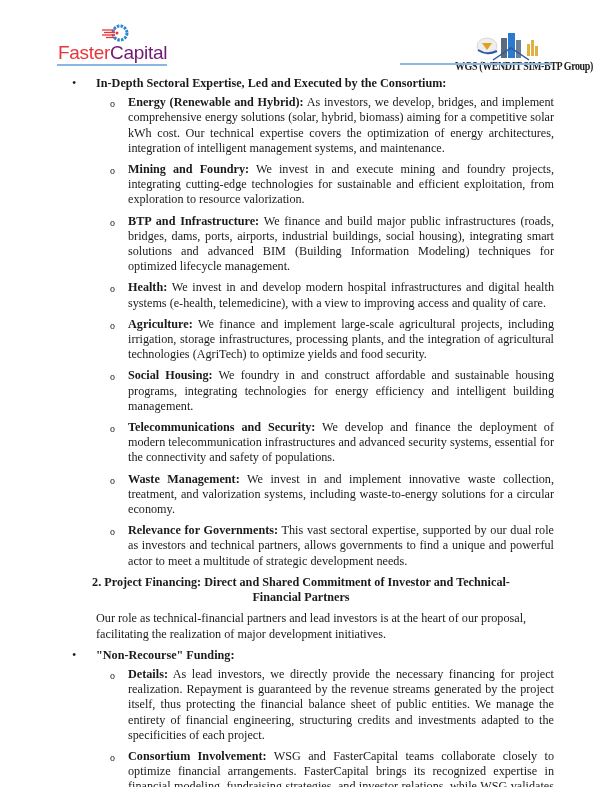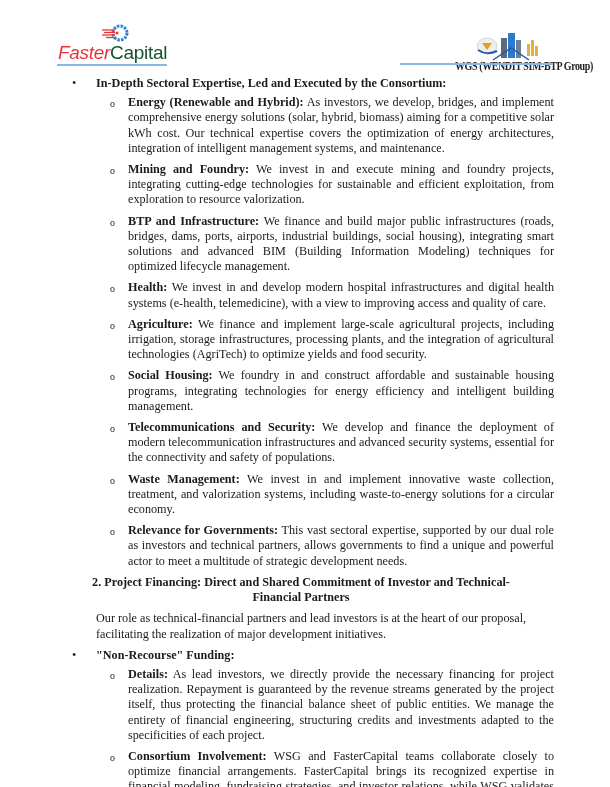--- a/index.html
+++ b/index.html
@@ -3,21 +3,21 @@
 <meta charset="utf-8">
 <style>
   html, body { margin:0; padding:0; background:#ffffff; }
   body { width:610px; height:787px; position:relative; overflow:hidden;
          font-family:"Liberation Serif", serif; color:#1a1a1a; }
   .header { position:absolute; left:0; top:0; width:610px; height:72px; }
   .logo-left { position:absolute; left:58px; top:22px; width:115px; height:44px; }
   .fc-icon { position:absolute; left:42px; top:0; width:30px; height:22px; }
   .fc-text { position:absolute; left:0; top:20px; font-family:"Liberation Sans", sans-serif;
              font-size:19px; letter-spacing:-0.3px; line-height:22px; white-space:nowrap; }
-  .fc-text .a { color:#e8353b;font-style:italic; } .fc-text .b { color:#14532d; }
+  .fc-text .a { color:#e8353b; } .fc-text .b { color:#701a75; }
   .fc-line { position:absolute; left:57px; top:64px; width:110px; height:2px; background:#8ab8e0; }
   .logo-right { position:absolute; left:455px; top:26px; width:130px; height:52px; }
   .wgs-icon { position:absolute; left:20px; top:4px; width:80px; height:32px; }
   .wgs-text { position:absolute; left:0; top:34px; font-weight:bold; font-size:10px;
               white-space:nowrap; color:#222; letter-spacing:-0.4px; transform:scaleY(1.15); transform-origin:left top; }
   .wgs-line { position:absolute; left:400px; top:63px; width:152px; height:2px; background:#8ab8e0; }
 
   .content { position:absolute; left:0; top:76px; width:610px; font-size:12.2px; line-height:15.2px; }
   .bullet { position:relative; padding-left:96px; padding-right:56px; font-weight:bold; margin-bottom:4px; }
   .bullet .dot { position:absolute; left:72px; top:0; font-weight:normal; }

